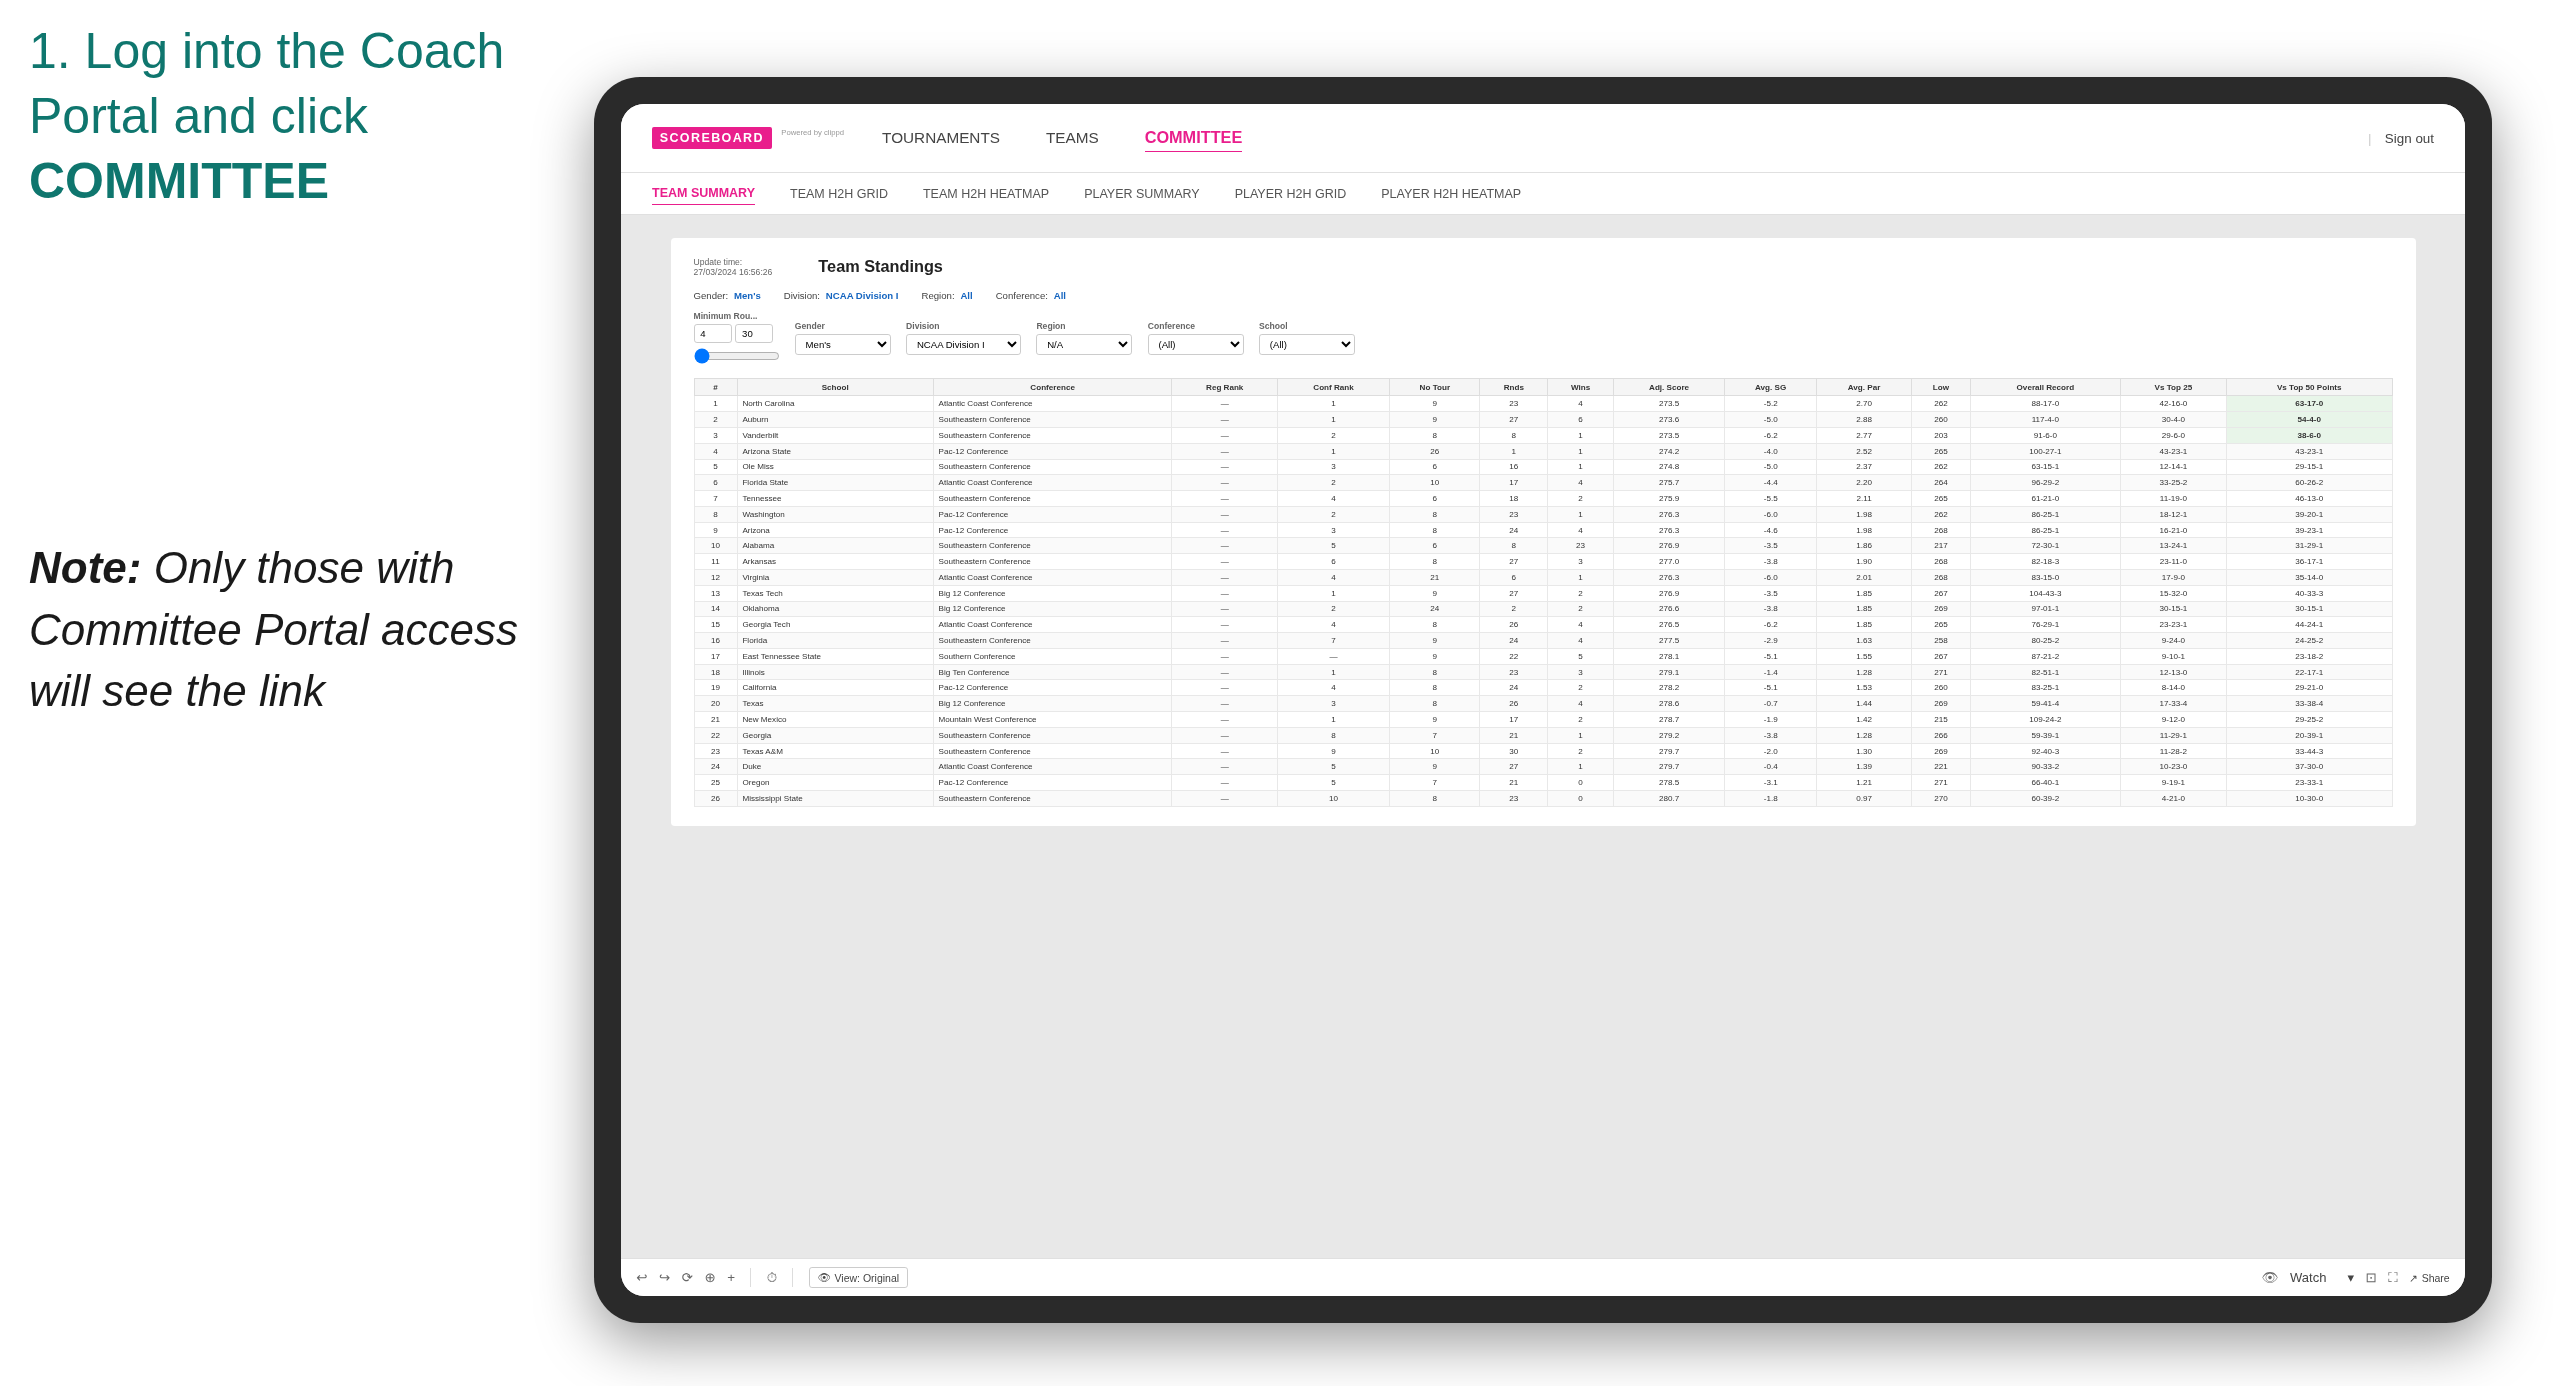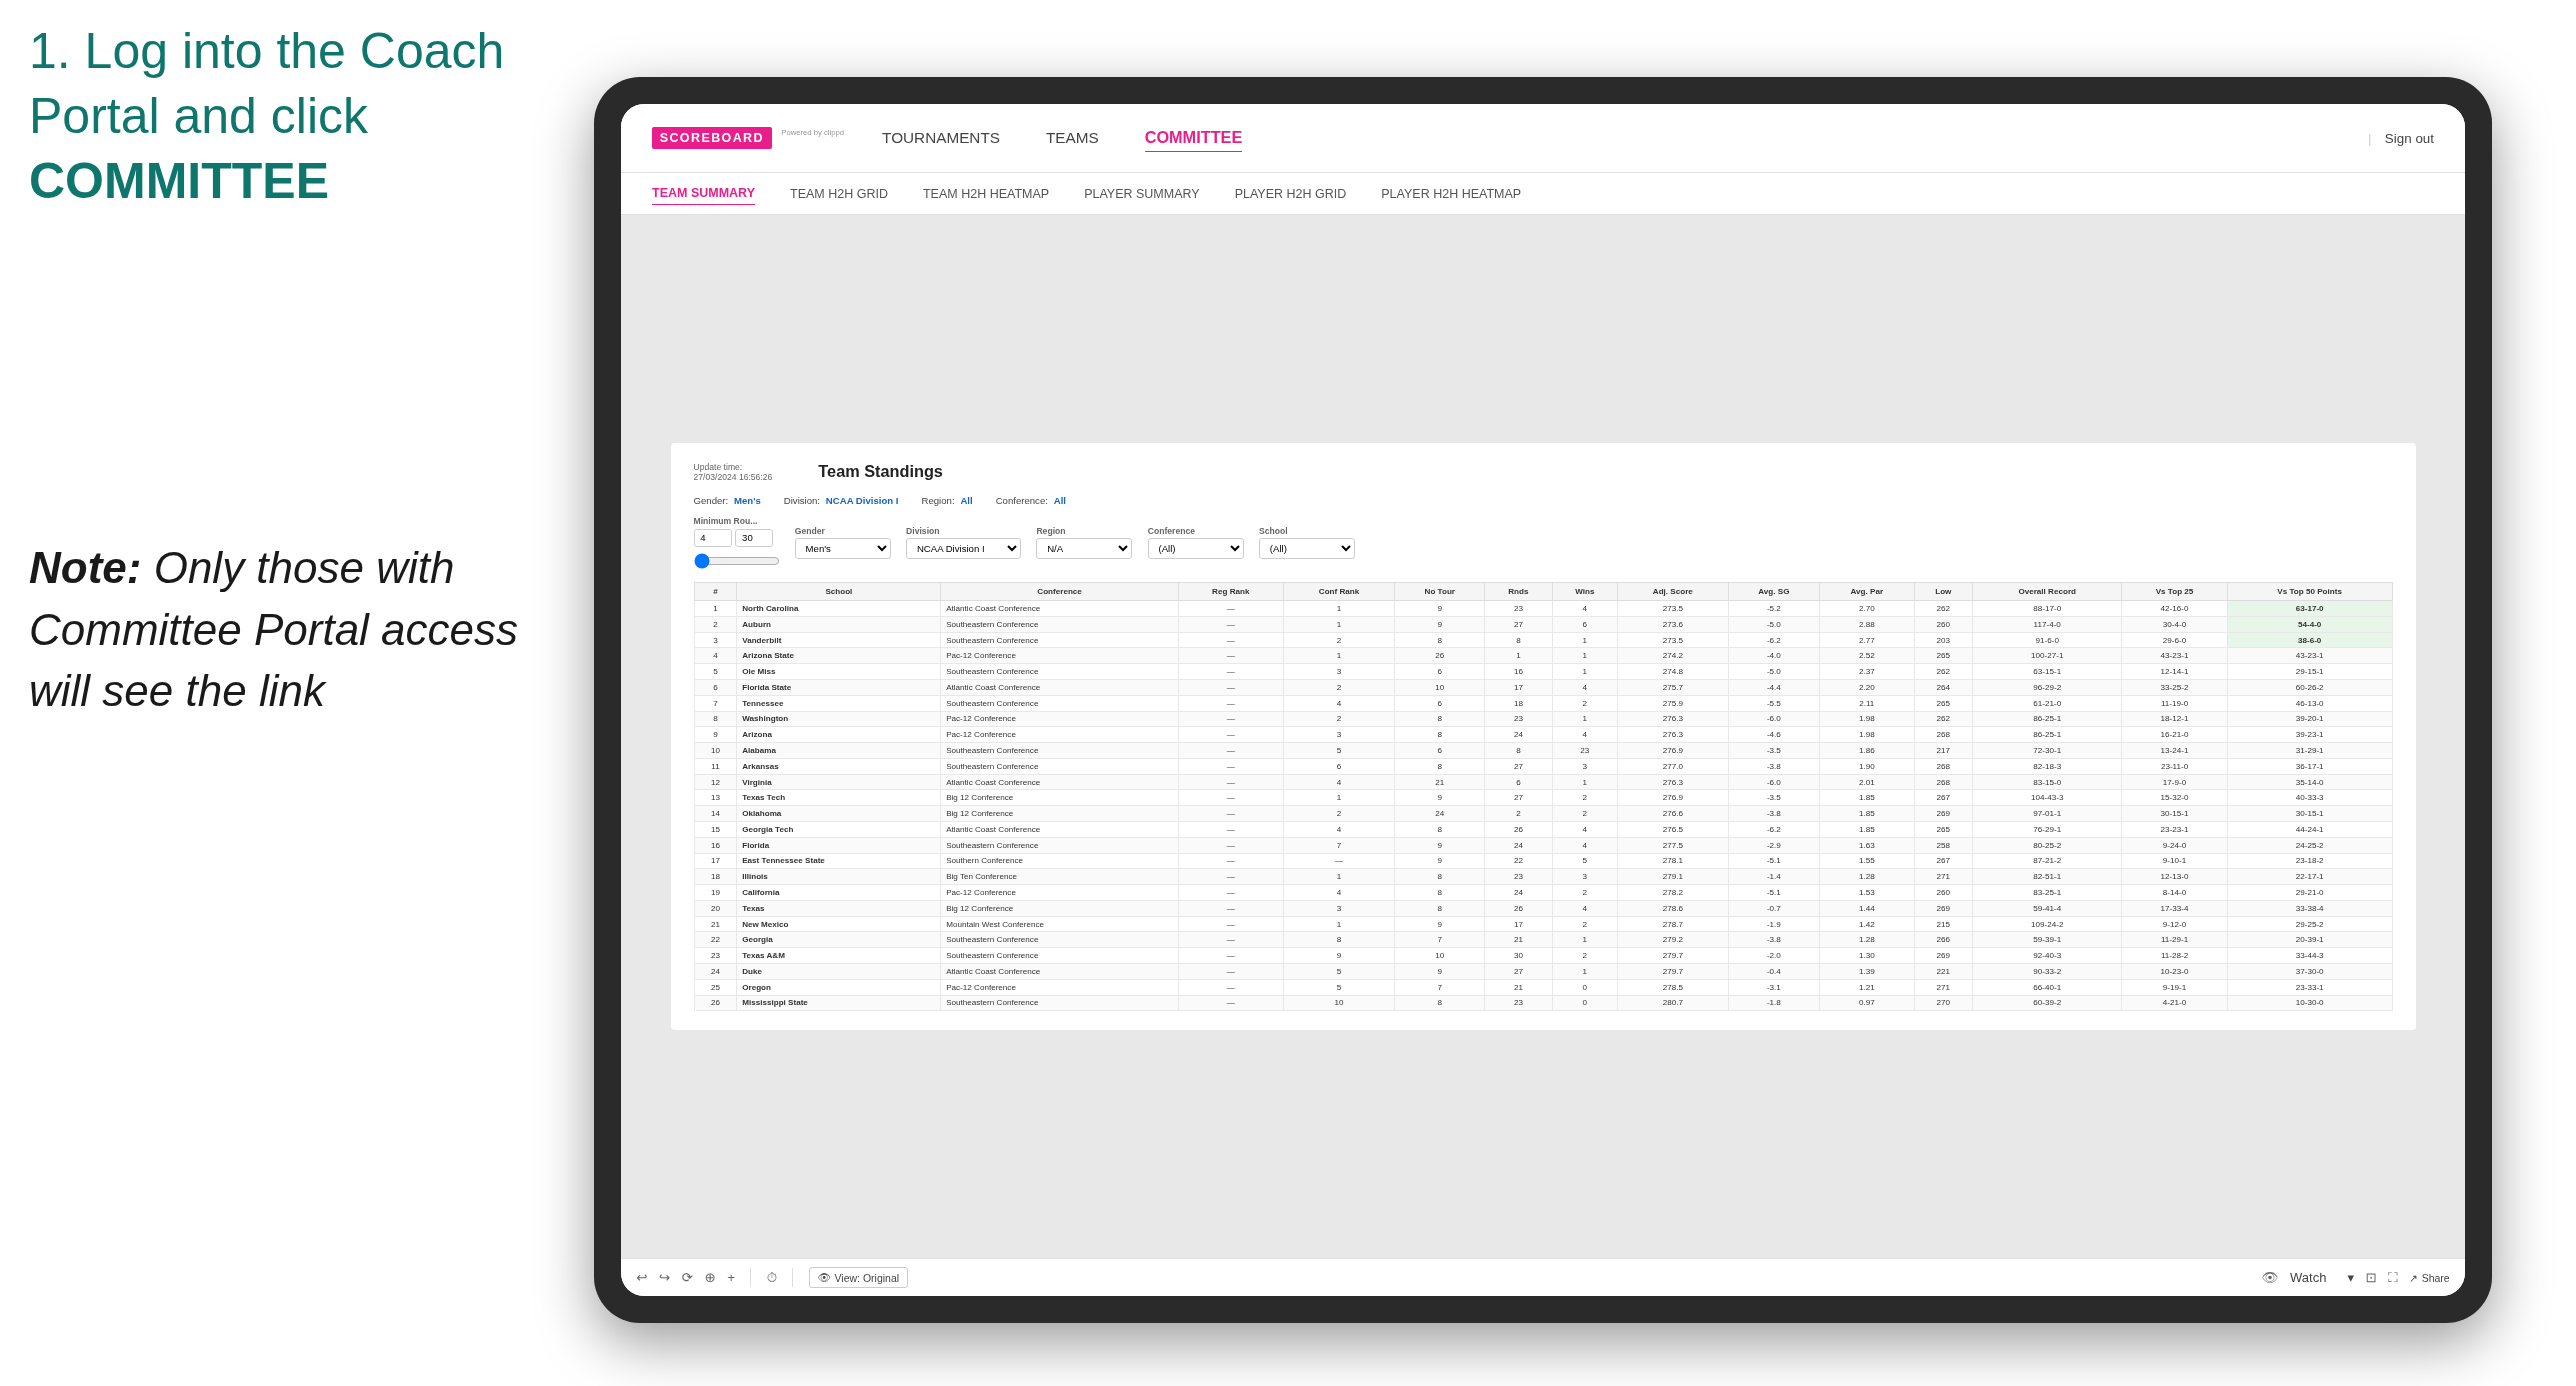--- a/index.html
+++ b/index.html
@@ -143,21 +143,21 @@
       border-bottom: 1.9px solid #e91e8c;
       font-weight: 600;
     }
 
     
     .content-area {
       flex: 1;
       background: #e8e8e8;
       overflow: hidden;
       display: flex;
-      align-items: center;
+      align-items: flex-start;
       justify-content: center;
       padding: 23px;
     }
 
     
     .main-panel {
       background: #ffffff;
       border-radius: 3.8px;
       width: 100%;
       max-width: 1745px;
@@ -251,21 +251,21 @@
       border: 1px solid #e8e8e8;
       padding: 2.9px 4.8px;
       text-align: center;
       font-size: 8.1px;
       color: #333;
       white-space: nowrap;
     }
 
     .standings-table td.school-name {
       text-align: left;
-      font-weight: 700;
+      font-weight: 400;
     }
 
     .standings-table td.conf-name {
       text-align: left;
     }
 
     .standings-table tr:nth-child(even) {
       background: #fafafa;
     }
 

